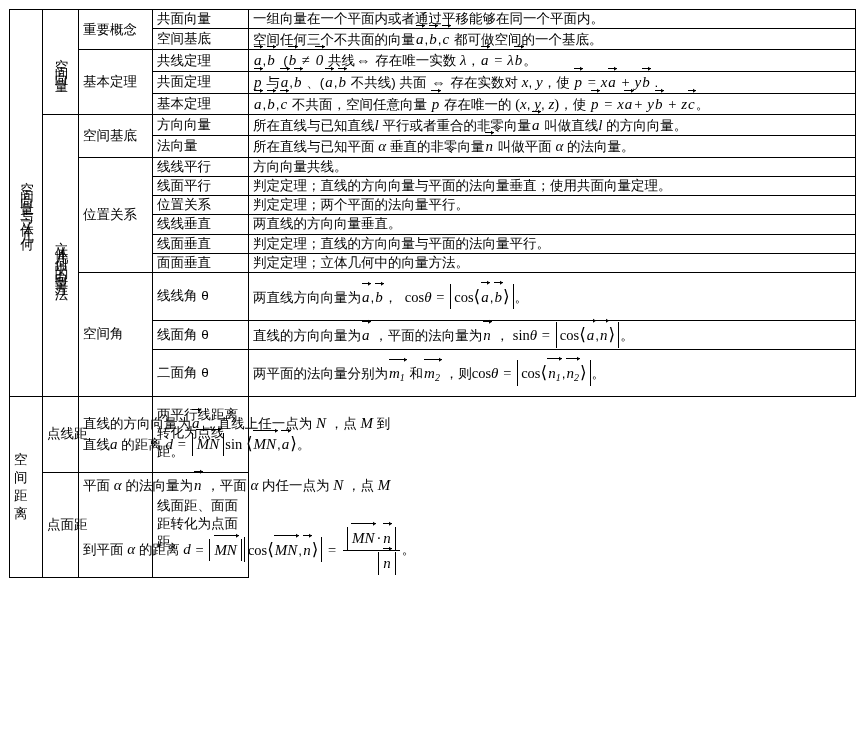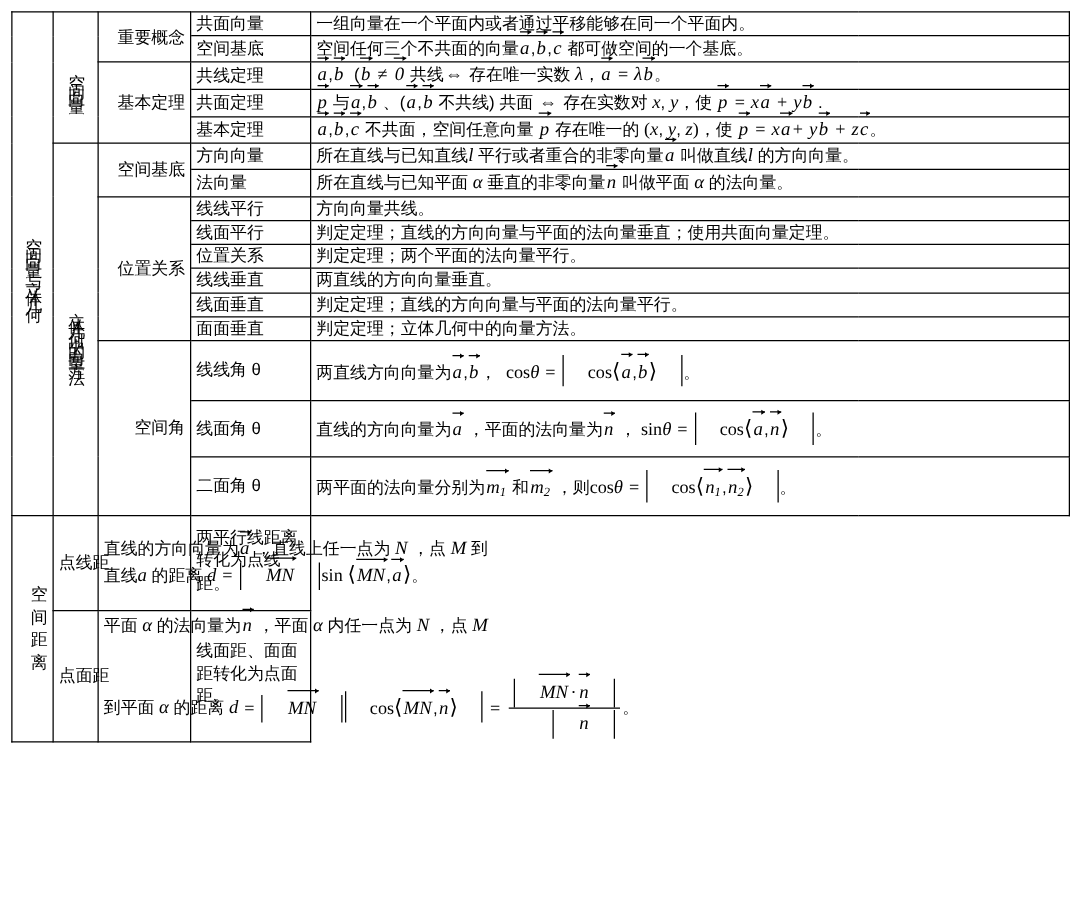--- a/index.html
+++ b/index.html
@@ -35,21 +35,21 @@
     writing-mode:vertical-rl;
     text-orientation:upright;
     letter-spacing:7px;
     margin:0 auto;
     font-size:13.5px;
     line-height:1.1;
     white-space:nowrap;
   }
   .vtext.tight{letter-spacing:5px;}
 
-  td.grp{text-align:right;font-size:13.5px;line-height:1.5;}
+  td.grp{text-align:left;font-size:13.5px;line-height:1.5;}
   td.key{text-align:left;font-size:13.5px;white-space:nowrap;}
   td.body{text-align:left;font-size:13.5px;padding-left:6px;}
   td.note{text-align:left;font-size:13.5px;line-height:1.55;padding-left:7px;font-family:Liberation Mono, monospace;}
 
   
   .mi{font-family:"Liberation Serif","DejaVu Serif",serif;font-style:italic;font-size:15px;}
   .mu{font-family:"Liberation Serif","DejaVu Serif",serif;font-style:normal;font-size:14.5px;}
   .op{font-family:"Liberation Serif","DejaVu Serif",serif;font-style:normal;font-size:14.5px;padding:0 1px;}
   .gk{font-family:"Liberation Serif","DejaVu Serif",serif;font-style:italic;font-size:15px;}
 
@@ -66,21 +66,21 @@
     border-left:3.2px solid #000;
     border-top:2px solid transparent;
     border-bottom:2px solid transparent;
     transform:translateY(-1.2px);
   }
   .vec.wide::after{left:2%;right:-3%;}
   .sub{font-size:10px;vertical-align:-0.25em;font-family:"Liberation Serif",serif;font-style:italic;}
 
   
   .abs{display:inline-block;border-left:1.1px solid #000;border-right:1.1px solid #000;
-       padding:0 19px;margin:0 1px;line-height:1.5;}
+       padding:0 3px;margin:0 1px;line-height:1.5;}
   .ang{font-family:"Liberation Serif","DejaVu Serif",serif;font-size:17px;font-style:normal;}
 
   
   .frac{display:inline-block;vertical-align:middle;text-align:right;line-height:1.12;margin:0 2px;}
   .frac .num{display:block;padding:0 3px;}
   .frac .den{display:block;border-top:1.1px solid #000;padding:1px 3px 0;}
 
   .l2{line-height:2.0;}
   .nowrap{white-space:nowrap;}
 </style>
@@ -237,21 +237,21 @@
     <td class="grp" rowspan="3">
       <span>空间角</span>
     </td>
     <td class="key">
       <span>线线角 θ</span>
     </td>
     <td class="body" colspan="2">
       <span class="nowrap">两直线方向向量为<span class="vec"><span class="sym">a</span></span>,<span class="vec"><span class="sym">b</span></span>，&nbsp;&nbsp;<span class="mu">cos</span><span class="gk">θ</span> <span class="op">=</span> <span class="abs"><span class="mu">cos</span><span class="ang">⟨</span><span class="vec"><span class="sym">a</span></span>,<span class="vec"><span class="sym">b</span></span><span class="ang">⟩</span></span>。</span>
     </td>
   </tr>
-  <tr style="height:45px">
+  <tr style="height:29px">
     <td class="key">
       <span>线面角 θ</span>
     </td>
     <td class="body" colspan="2">
       <span class="nowrap">直线的方向向量为<span class="vec"><span class="sym">a</span></span> ，平面的法向量为<span class="vec"><span class="sym">n</span></span> ，&nbsp;<span class="mu">sin</span><span class="gk">θ</span> <span class="op">=</span> <span class="abs"><span class="mu">cos</span><span class="ang">⟨</span><span class="vec"><span class="sym">a</span></span>,<span class="vec"><span class="sym">n</span></span><span class="ang">⟩</span></span>。</span>
     </td>
   </tr>
   <tr style="height:47px">
     <td class="key">
       <span>二面角 θ</span>

